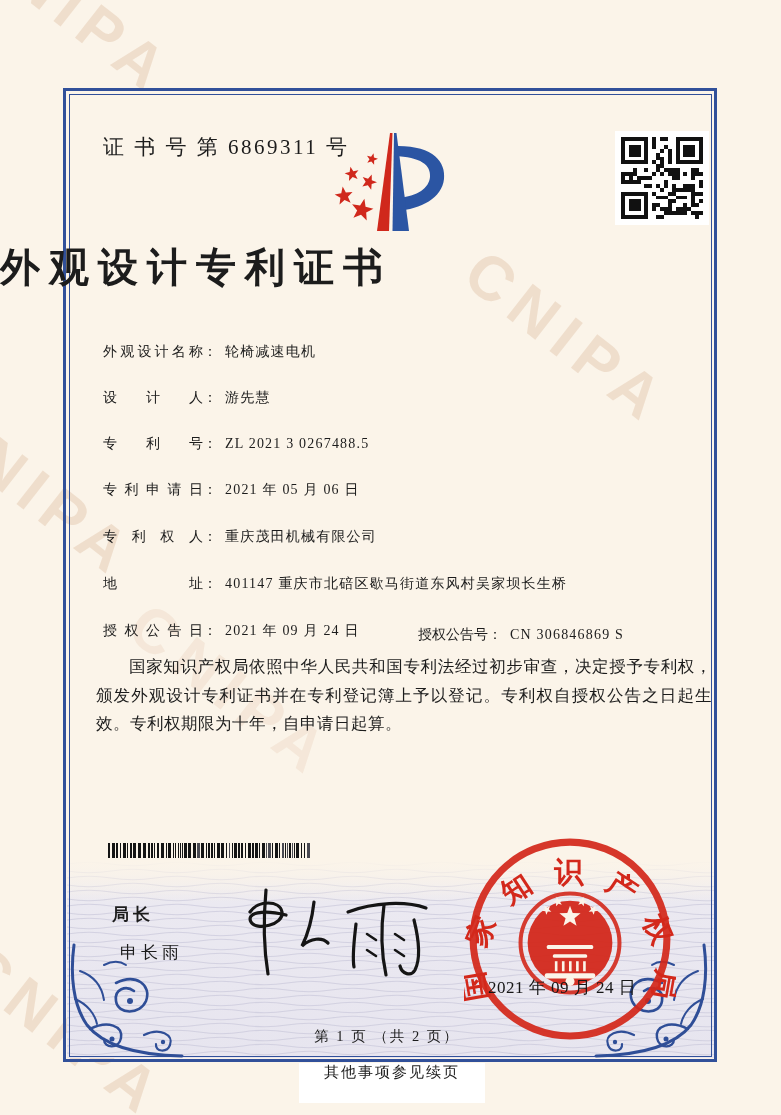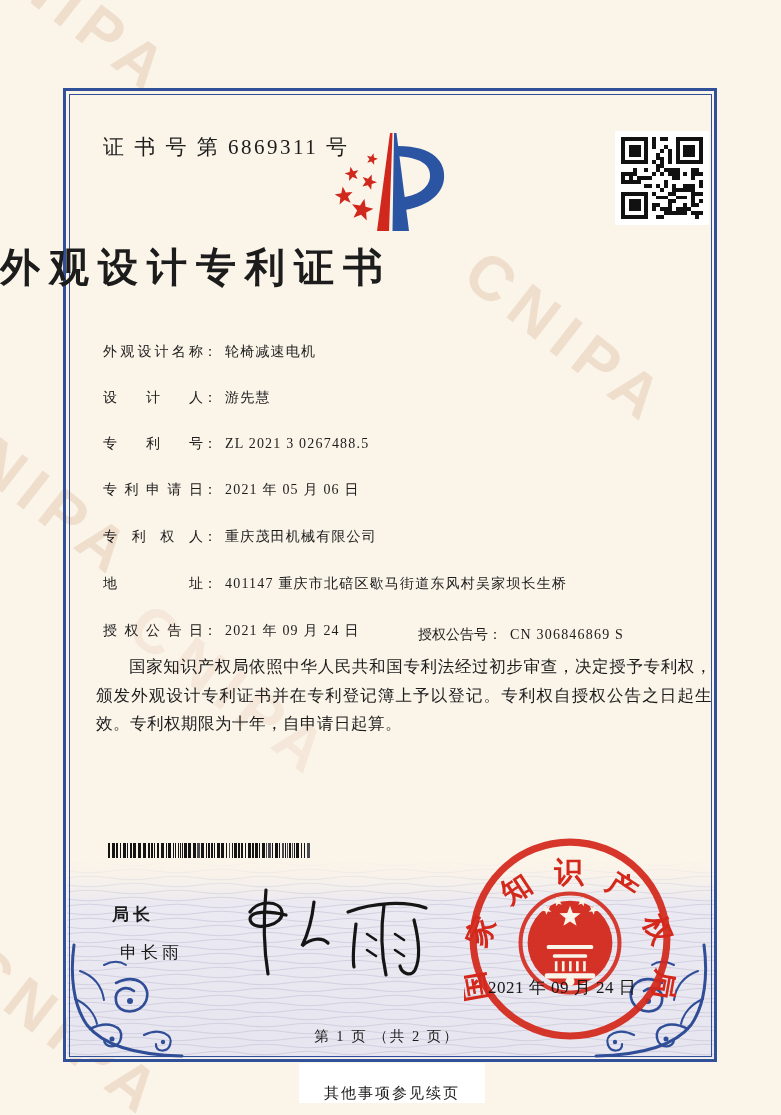--- a/index.html
+++ b/index.html
@@ -72,21 +72,21 @@
   .seal{position:absolute;left:464px;top:832px;width:212px;height:212px;z-index:4;}
   .seal-date{
     position:absolute;left:488px;top:976px;width:180px;font-size:17px;
     letter-spacing:0.5px;color:#151515;z-index:5;white-space:nowrap;
   }
 
   .page-num{position:absolute;left:63px;width:648px;top:1027px;text-align:center;font-size:14.5px;letter-spacing:2px;z-index:4;}
 
   .cont-strip{
     position:absolute;left:299px;top:1063px;width:186px;height:40px;background:#ffffff;
-    z-index:4;display:flex;align-items:flex-end;justify-content:center;
+    z-index:4;display:flex;align-items:flex-start;justify-content:center;
   }
   .cont-strip span{font-size:15px;letter-spacing:2px;}
 
   .flourish{position:absolute;z-index:3;pointer-events:none;}
   .flourish.left{left:60px;top:943px;}
   .flourish.right{left:592px;top:943px;transform:scaleX(-1);}
 </style>
 </head>
 <body>
 

